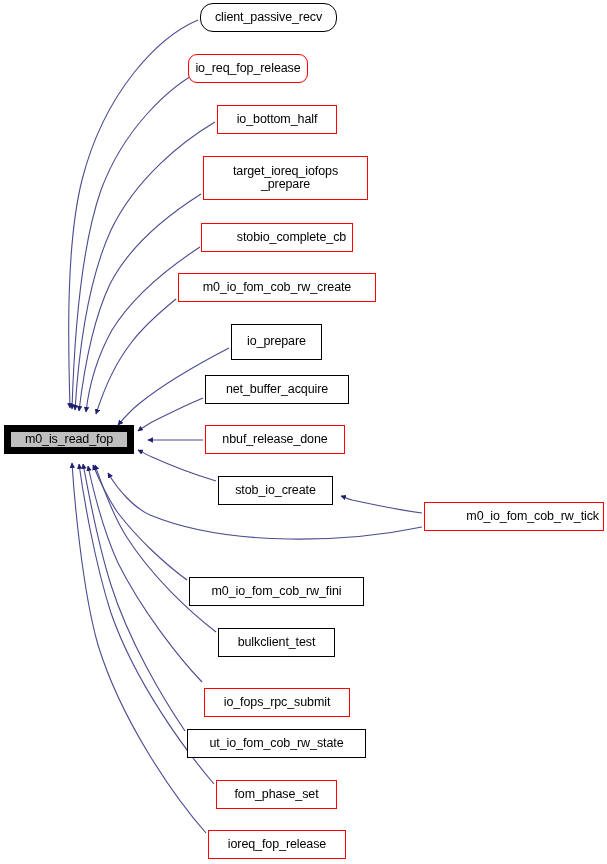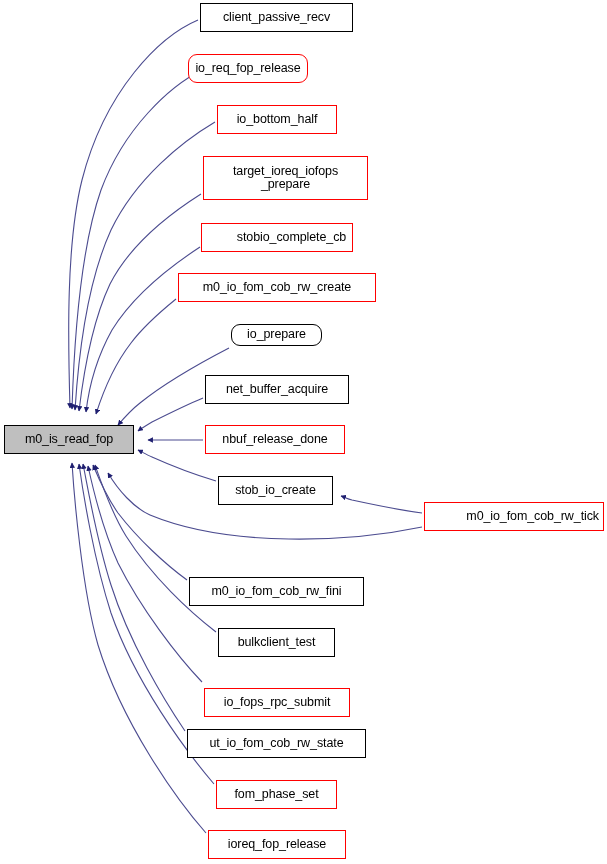--- a/index.html
+++ b/index.html
@@ -36,21 +36,21 @@
     line-height: 13.5px;
     color: #000000;
     white-space: pre-line;
     letter-spacing: -0.1px;
   }
   .node.red {
     border-color: #ff0000;
   }
   .node.current {
     background: #bfbfbf;
-    border: 1px solid #000000;
+    border: 7px solid #000000;
   }
   .node-label {
     display: block;
     padding: 0 4px;
   }
 </style>
 </head>
 <body>
 
 <div id="graph">
@@ -81,28 +81,28 @@
         <path d="M 214,784 C 185,750 135,682 111,613 C 94,560 83,493 79,464" marker-end="url(#arrow)"></path>
         <path d="M 206,833 C 176,799 122,723 98,645 C 82,589 74,495 72,463" marker-end="url(#arrow)"></path>
       </g>
   </svg>
 
   <div class="node current" style="left: 4px; top: 425px; width: 130px; height: 29px;">
     <span class="node-label">m0_is_read_fop</span>
   </div>
 
   <div id="node-layer">
-      <div class="node" style="left: 200px; top: 3px; width: 153px; height: 29px;"><span class="node-label">client_passive_recv</span></div>
+      <div class="node" style="left: 200px; top: 3px; width: 137px; height: 29px; border-radius: 13px;"><span class="node-label">client_passive_recv</span></div>
       <div class="node red" style="left: 188px; top: 54px; width: 120px; height: 29px; border-radius: 9px;"><span class="node-label">io_req_fop_release</span></div>
       <div class="node red" style="left: 217px; top: 105px; width: 120px; height: 29px;"><span class="node-label">io_bottom_half</span></div>
       <div class="node red" style="left: 203px; top: 156px; width: 165px; height: 44px;"><span class="node-label">target_ioreq_iofops
 _prepare</span></div>
       <div class="node red" style="left: 201px; top: 223px; width: 152px; height: 29px; padding-left: 29px;"><span class="node-label">stobio_complete_cb</span></div>
       <div class="node red" style="left: 178px; top: 273px; width: 198px; height: 29px;"><span class="node-label">m0_io_fom_cob_rw_create</span></div>
-      <div class="node" style="left: 231px; top: 324px; width: 91px; height: 22px; border-radius: 9px;"><span class="node-label">io_prepare</span></div>
+      <div class="node" style="left: 231px; top: 324px; width: 91px; height: 36px;"><span class="node-label">io_prepare</span></div>
       <div class="node" style="left: 205px; top: 375px; width: 144px; height: 29px;"><span class="node-label">net_buffer_acquire</span></div>
       <div class="node red" style="left: 205px; top: 425px; width: 140px; height: 29px;"><span class="node-label">nbuf_release_done</span></div>
       <div class="node" style="left: 218px; top: 476px; width: 115px; height: 29px;"><span class="node-label">stob_io_create</span></div>
       <div class="node red" style="left: 424px; top: 502px; width: 180px; height: 29px; justify-content: flex-end;"><span class="node-label">m0_io_fom_cob_rw_tick</span></div>
       <div class="node" style="left: 189px; top: 577px; width: 175px; height: 29px;"><span class="node-label">m0_io_fom_cob_rw_fini</span></div>
       <div class="node" style="left: 218px; top: 628px; width: 117px; height: 29px;"><span class="node-label">bulkclient_test</span></div>
       <div class="node red" style="left: 204px; top: 688px; width: 146px; height: 29px;"><span class="node-label">io_fops_rpc_submit</span></div>
       <div class="node" style="left: 187px; top: 729px; width: 179px; height: 29px;"><span class="node-label">ut_io_fom_cob_rw_state</span></div>
       <div class="node red" style="left: 216px; top: 780px; width: 121px; height: 29px;"><span class="node-label">fom_phase_set</span></div>
       <div class="node red" style="left: 208px; top: 830px; width: 138px; height: 29px;"><span class="node-label">ioreq_fop_release</span></div>

